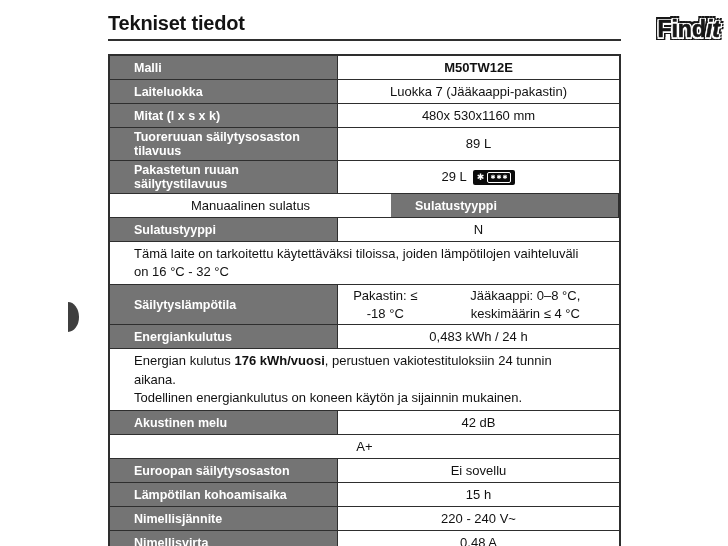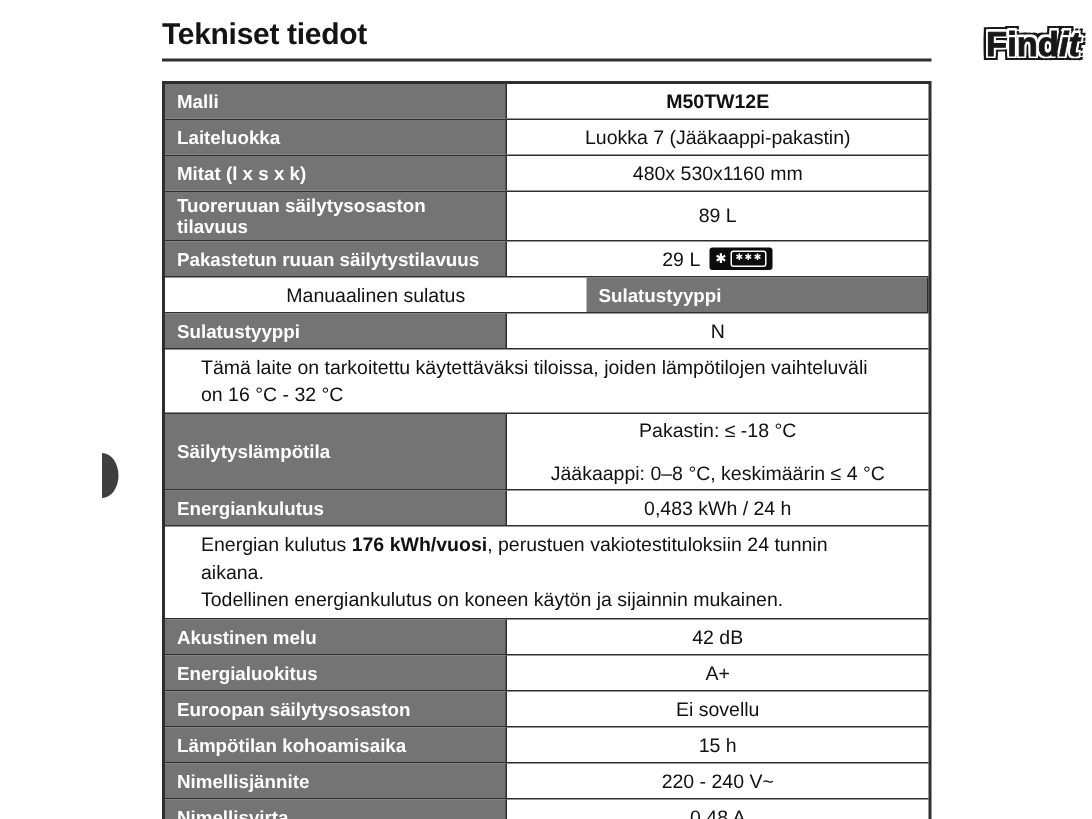--- a/index.html
+++ b/index.html
@@ -63,36 +63,36 @@
   .cell { box-sizing: border-box; }
   .cell.label {
     width: 228px;
     flex: 0 0 228px;
     background: #747474;
     color: #ffffff;
     font-weight: bold;
     font-size: 12.5px;
     display: flex;
     align-items: center;
-    padding: 2px 8px;
+    padding: 2px 24px;
     border-right: 1.5px solid #2e2e2e;
   }
   .cell.value {
     flex: 1;
     display: flex;
     flex-direction: row;
     align-items: center;
     justify-content: center;
     font-size: 13px;
     color: #111111;
     text-align: center;
     padding: 2px 6px;
     line-height: 1.35;
   }
-  .cell.value.multiline { flex-direction: column; gap: 11px; }
+  .cell.value.multiline { flex-direction: row; gap: 11px; }
   .cell.note-text {
     flex: 1;
     font-size: 13px;
     color: #111111;
     display: flex;
     flex-direction: column;
     justify-content: center;
     align-items: flex-start;
     text-align: left;
     padding: 3px 24px;
@@ -201,21 +201,20 @@
           <div>Todellinen energiankulutus on koneen käytön ja sijainnin mukainen.</div>
         </div>
       </div>
       <div class="row">
         <div class="cell label">Akustinen melu</div>
         <div class="cell value">
           <span>42 dB</span>
         </div>
       </div>
       <div class="row">
-        <div class="cell label">Energialuokitus</div>
         <div class="cell value">
           <span>A+</span>
         </div>
       </div>
       <div class="row">
         <div class="cell label">Euroopan säilytysosaston</div>
         <div class="cell value">
           <span>Ei sovellu</span>
         </div>
       </div>

